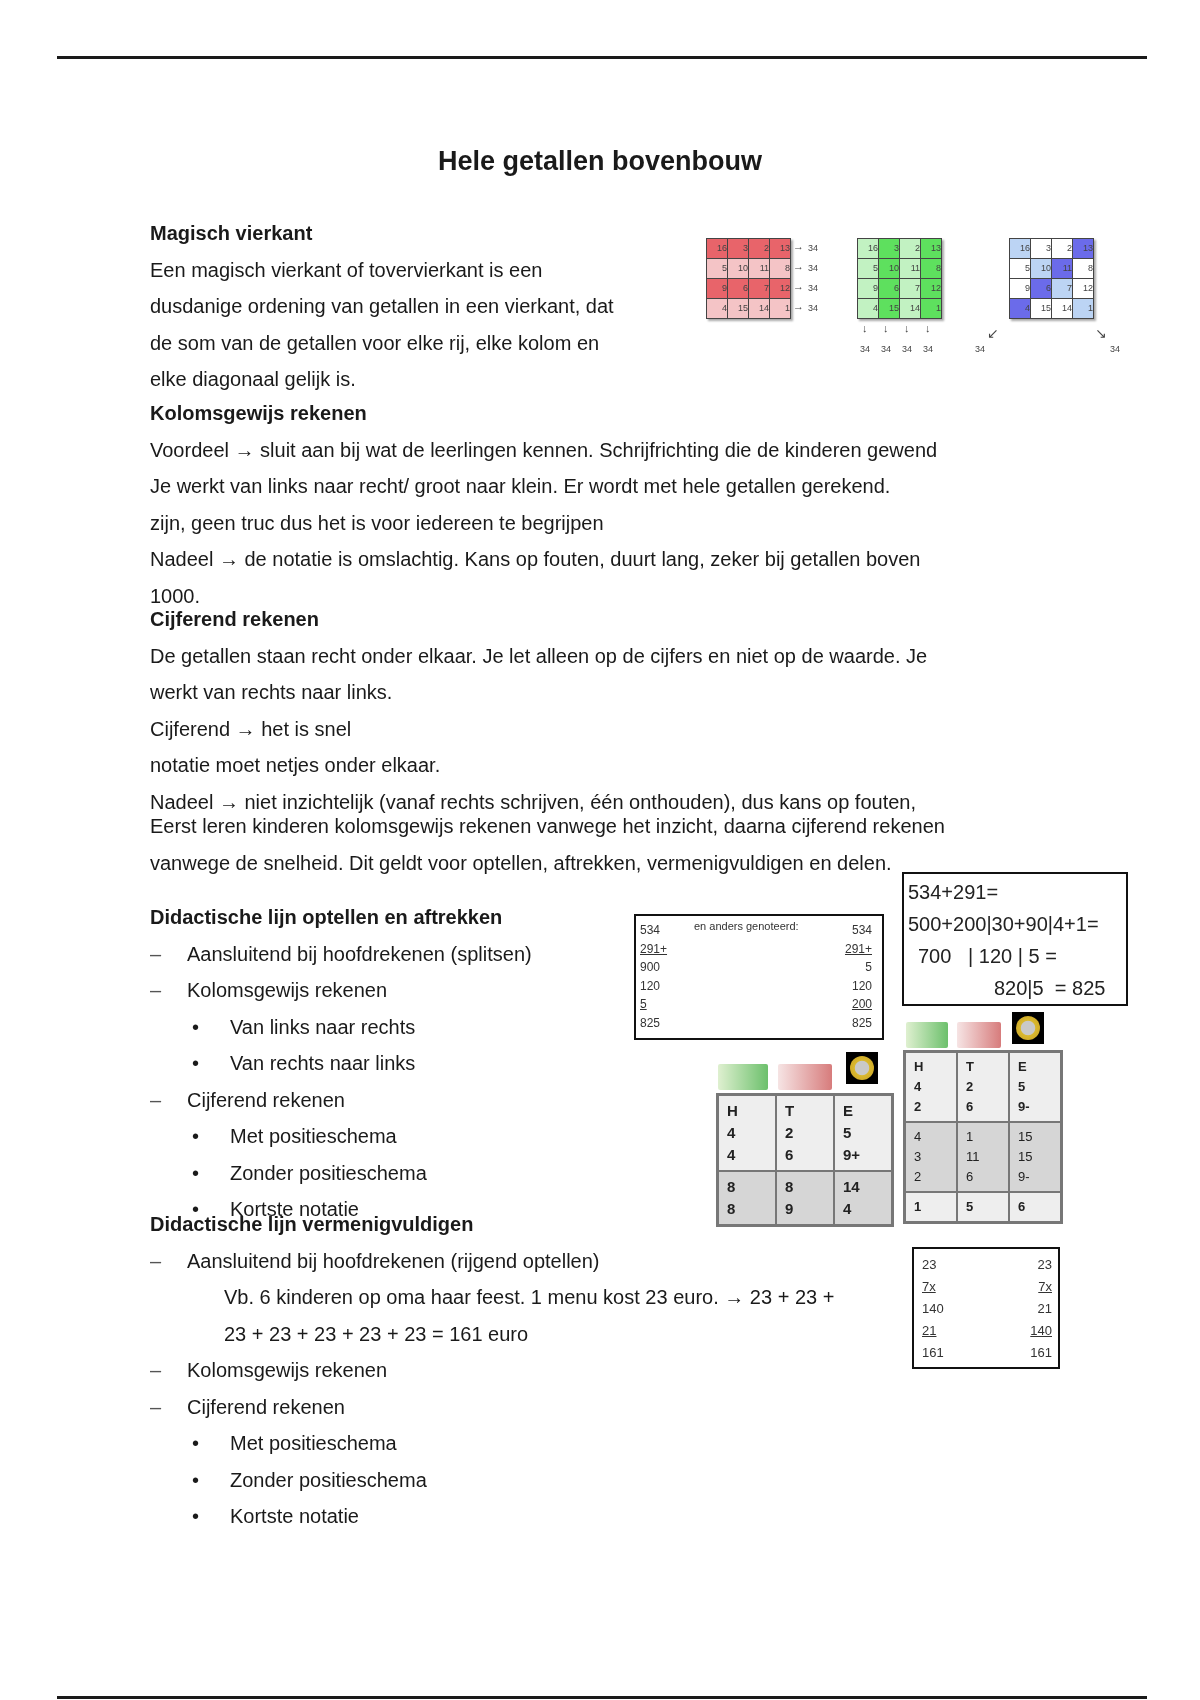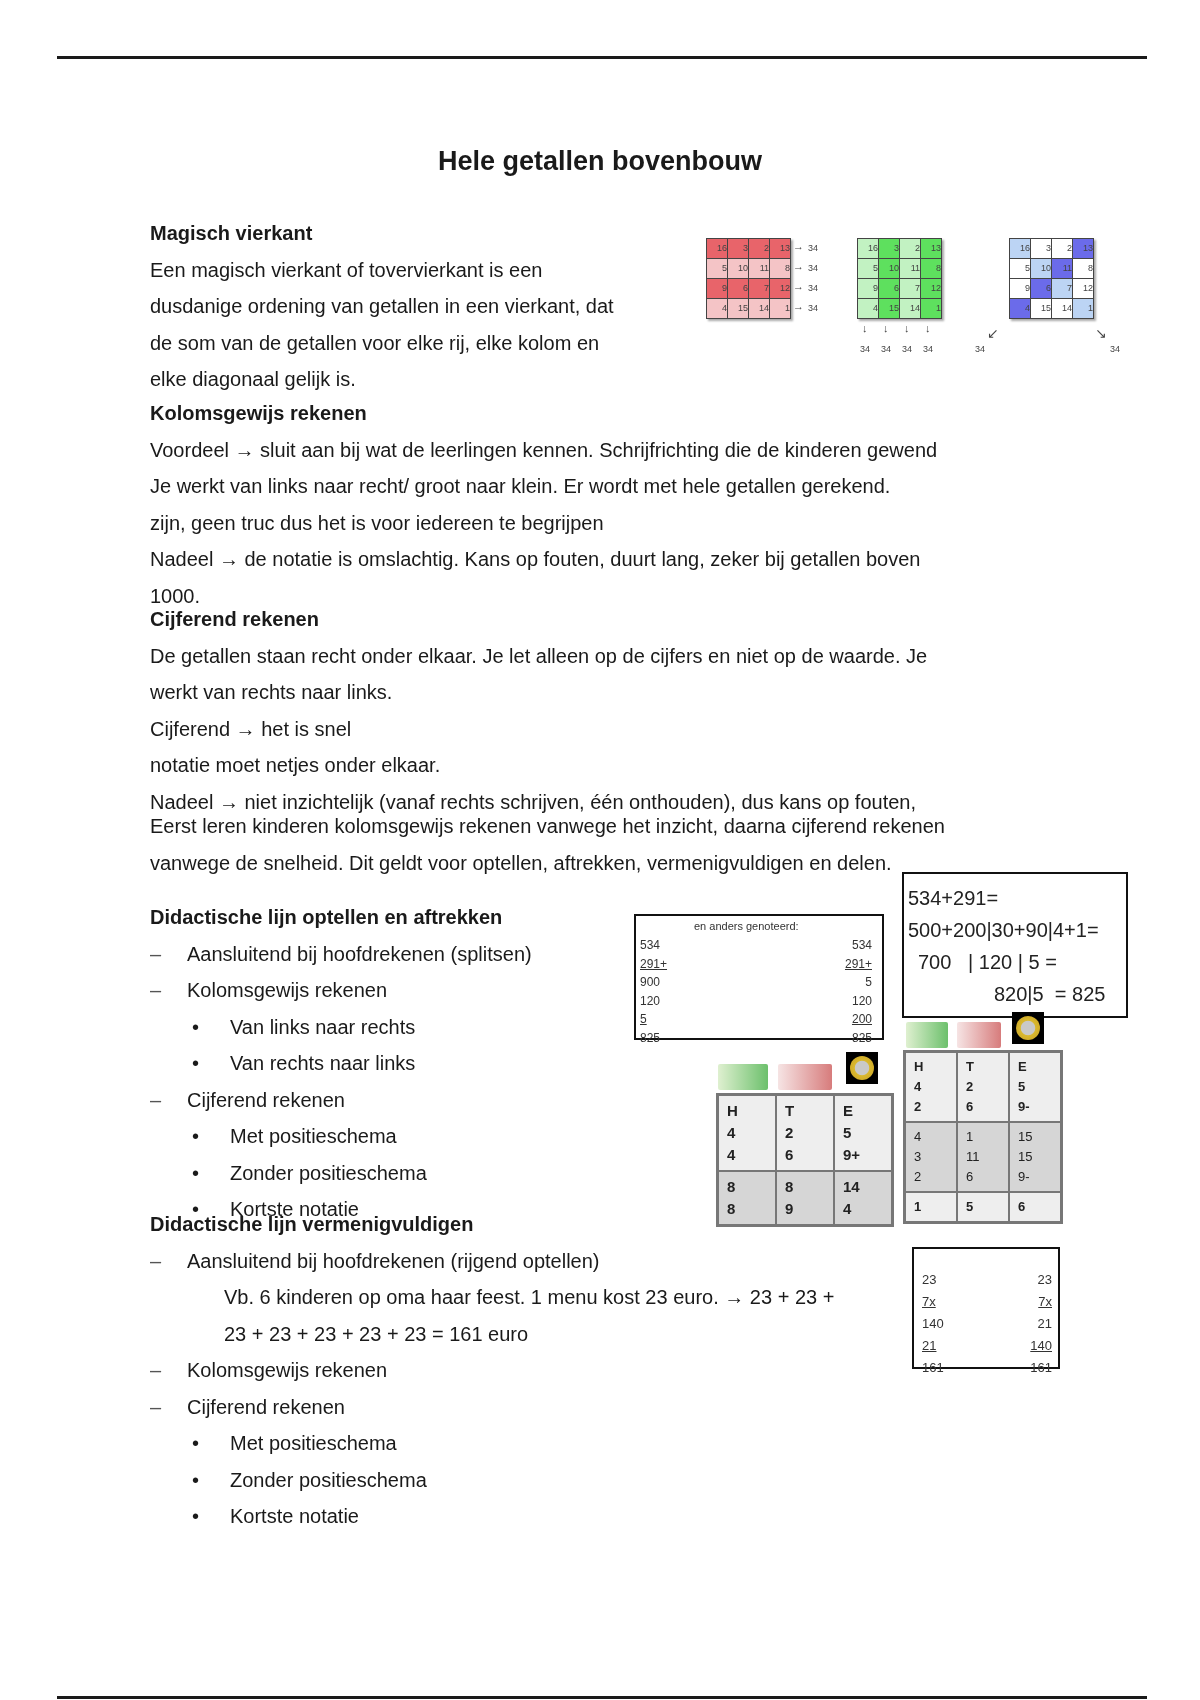--- a/index.html
+++ b/index.html
@@ -20,23 +20,23 @@
   
   .msq { position:absolute; display:grid; grid-template-columns:repeat(4, 20px);
          grid-auto-rows:19px; gap:1px; background:#444; border:1px solid #444;
          box-shadow:2px 2px 2px #aaa; }
   .msq .c { font-size:9px; text-align:right; line-height:19px; color:#444; }
   .lab { position:absolute; font-size:9px; color:#444; }
   .arrow-h { position:absolute; font-size:11px; color:#444; }
 
   
   .box { position:absolute; border:2px solid #111; background:#fff; font-size:12px; color:#333; }
-  .calc-col { position:absolute; top:20px; line-height:18.5px; font-size:12px; }
+  .calc-col { position:absolute; top:5px; line-height:18.5px; font-size:12px; }
   .ul { text-decoration:underline; }
-  .box2 { font-size:20px; line-height:32px; padding:8px 4px; color:#222; }
+  .box2 { font-size:20px; line-height:32px; padding:2px 4px; color:#222; }
 
   
   .hte { position:absolute; display:grid; grid-template-columns:repeat(3,1fr); border:2px solid #777; }
   .hte .cell { border:1px solid #777; padding:4px 8px; font-weight:bold; font-size:15px; line-height:22px; color:#222; }
   .hte .light { background:#eee; }
   .hte .dark { background:#d6d6d6; }
   .money { position:absolute; height:26px; border-radius:2px; }
   .coin { position:absolute; width:32px; height:32px; background:#000; }
   .coin::after { content:""; position:absolute; left:4px; top:4px; width:24px; height:24px; border-radius:50%;
                  background:radial-gradient(circle, #c9c9c9 40%, #d9b830 45%, #c9a020 100%); }

